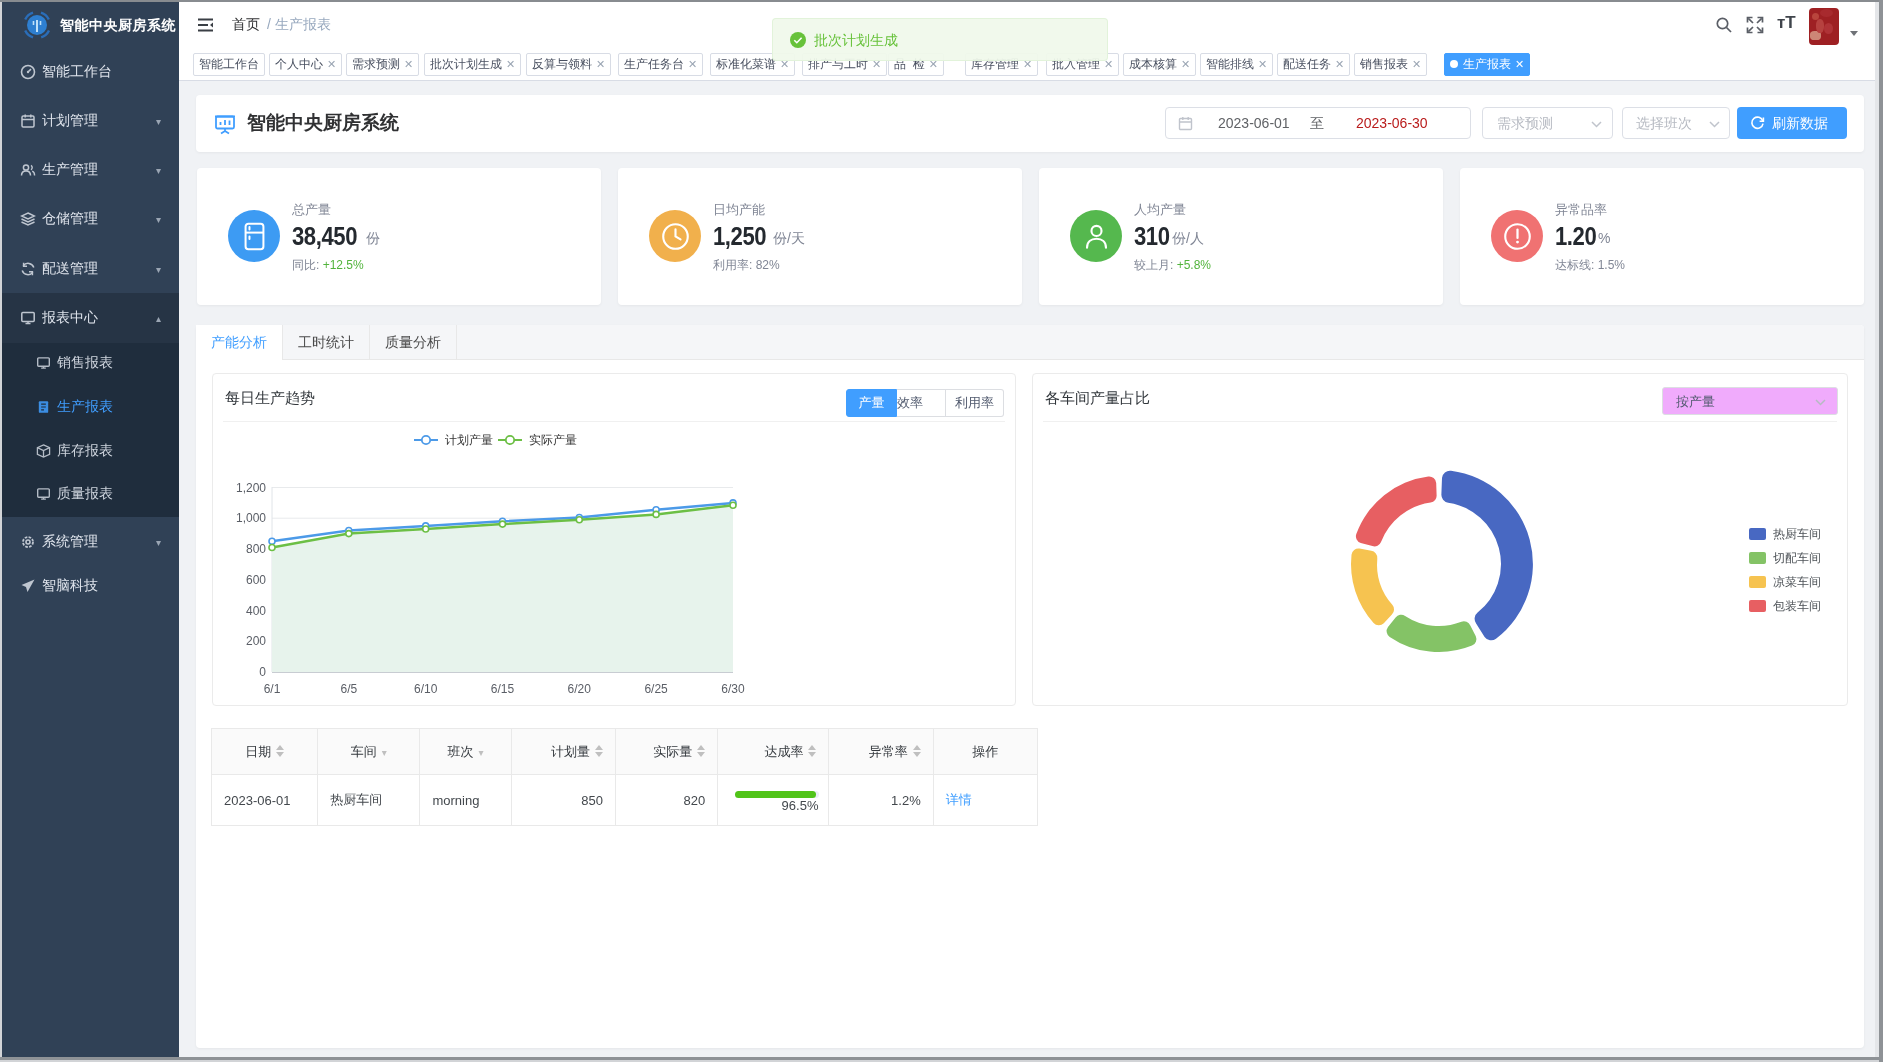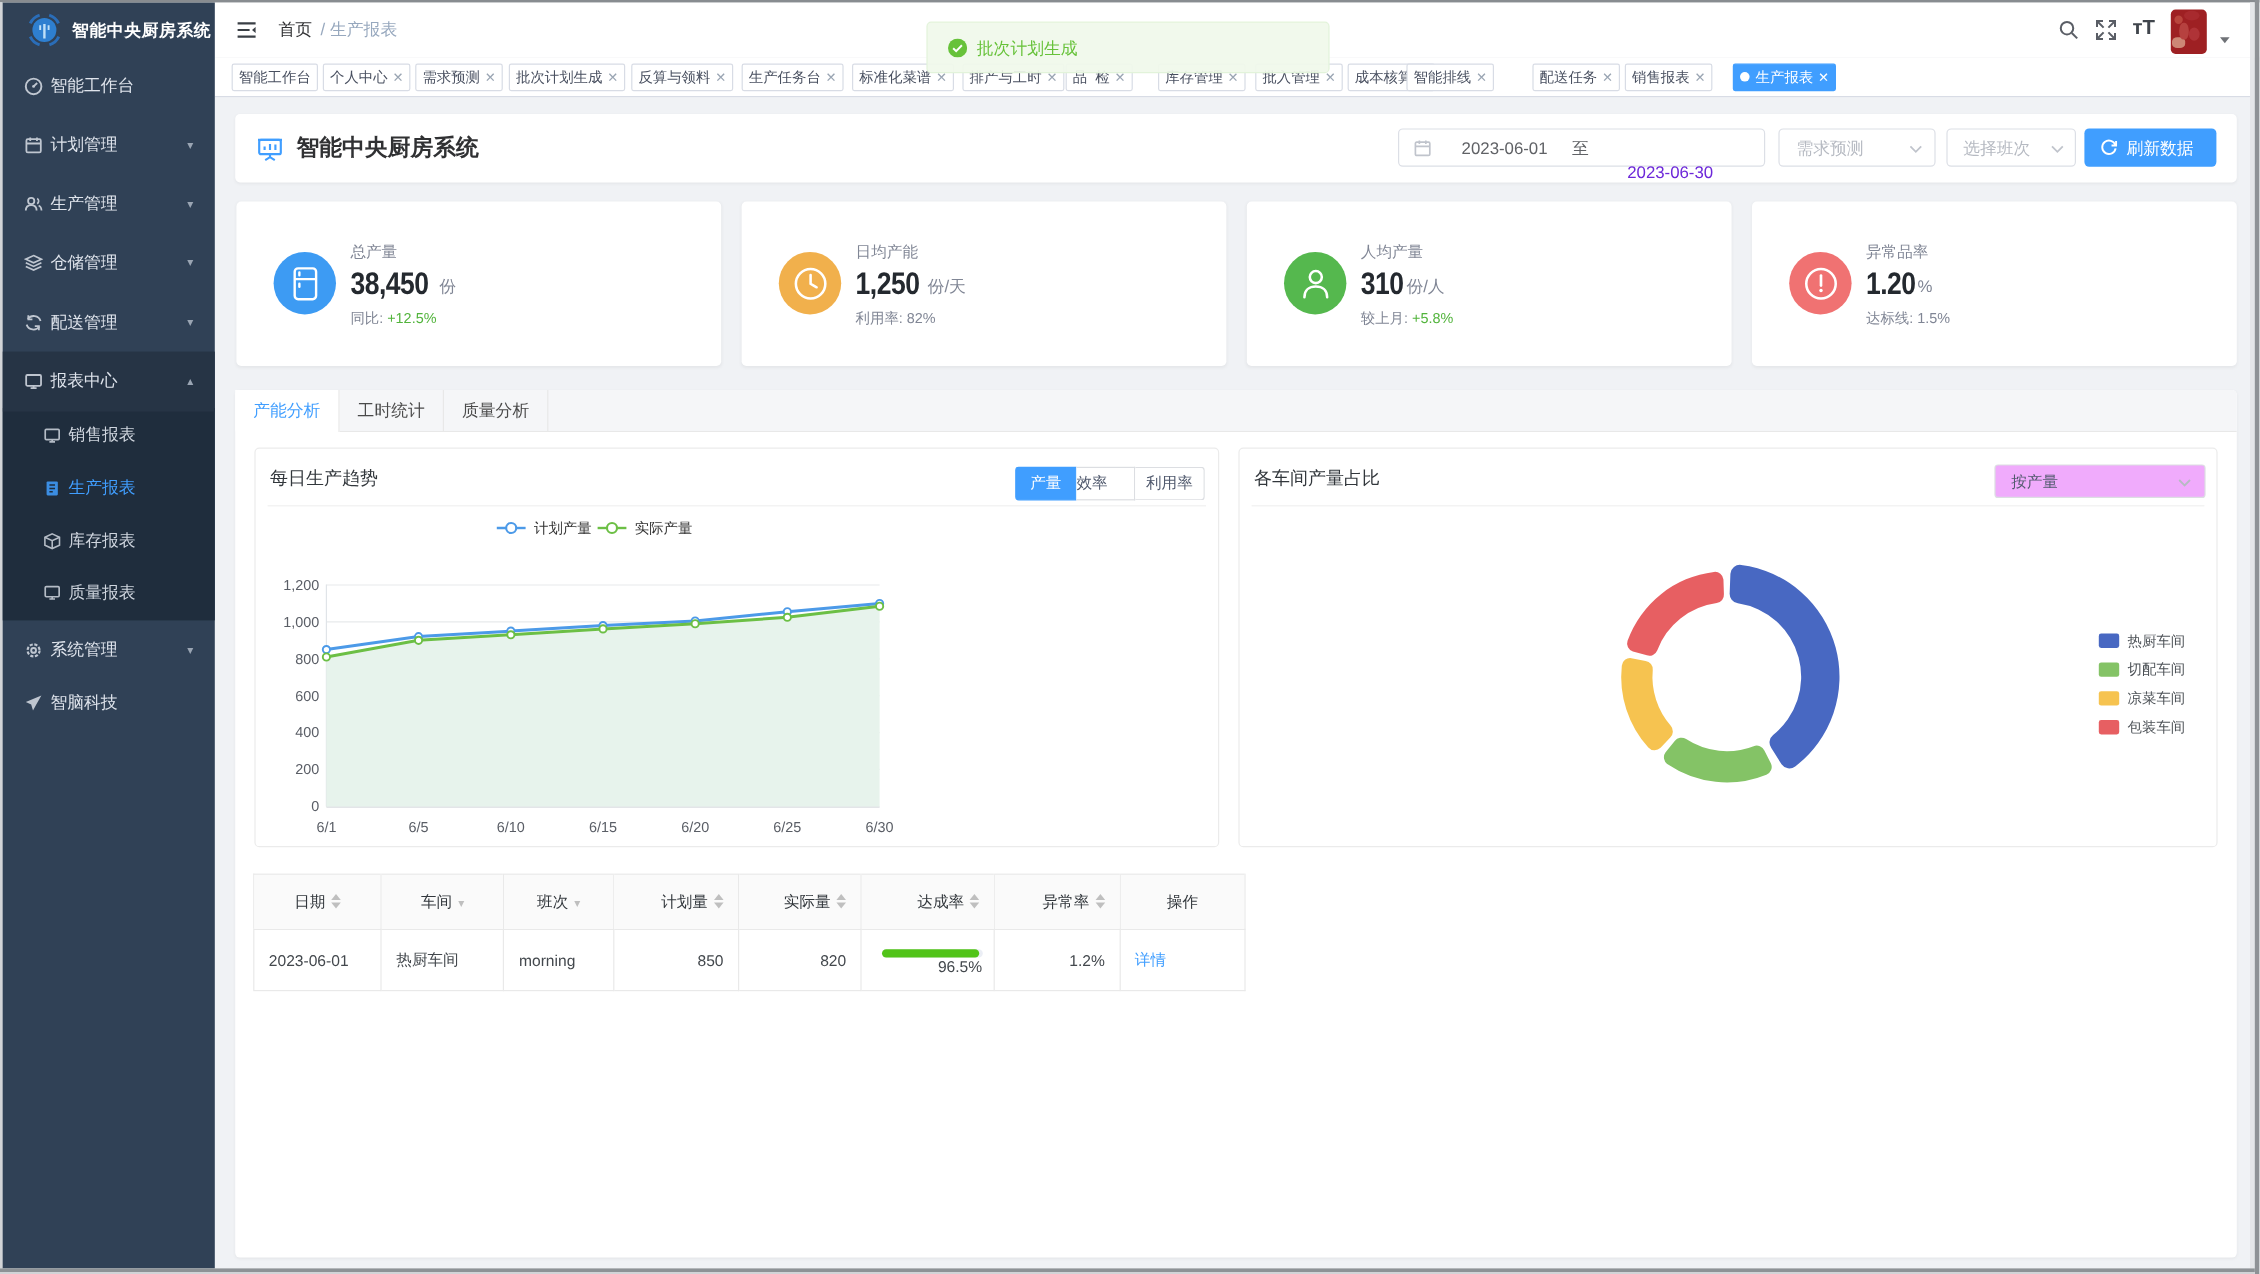--- a/index.html
+++ b/index.html
@@ -102,21 +102,21 @@
 <span class="tag" style="left:346px;">需求预测<span class="x">✕</span></span>
 <span class="tag" style="left:424px;">批次计划生成<span class="x">✕</span></span>
 <span class="tag" style="left:526px;">反算与领料<span class="x">✕</span></span>
 <span class="tag" style="left:618px;">生产任务台<span class="x">✕</span></span>
 <span class="tag" style="left:710px;">标准化菜谱<span class="x">✕</span></span>
 <span class="tag" style="left:802px;">排产与工时<span class="x">✕</span></span>
 <span class="tag" style="left:888px;">品&nbsp;&nbsp;检<span class="x">✕</span></span>
 <span class="tag" style="left:965px;">库存管理<span class="x">✕</span></span>
 <span class="tag" style="left:1046px;">批入管理<span class="x">✕</span></span>
 <span class="tag" style="left:1123px;">成本核算<span class="x">✕</span></span>
-<span class="tag" style="left:1172px;">智能排线<span class="x">✕</span></span>
+<span class="tag" style="left:1200px;">智能排线<span class="x">✕</span></span>
 <span class="tag" style="left:1277px;">配送任务<span class="x">✕</span></span>
 <span class="tag" style="left:1354px;">销售报表<span class="x">✕</span></span>
 <span class="tag active" style="left:1444px;"><span class="dot"></span>生产报表<span class="x">✕</span></span>
 <div class="abs" id="sidebar"></div>
 <div class="abs" id="sb-sub"></div>
 <div class="abs" id="logo">
   <svg width="30" height="30" style="position:absolute;left:20px;top:8px;" viewBox="0 0 30 30">
     <circle cx="15" cy="15" r="13" fill="none"></circle>
     <circle cx="15" cy="15" r="10" fill="#2e7fd0"></circle>
     <path d="M3.2 9.5 A 13 13 0 0 1 11 2.6" stroke="#2a6db8" stroke-width="2.4" fill="none"></path>
@@ -225,21 +225,21 @@
     <path d="M7.5 13 v-3 M12 13 V8 M16.5 13 v-4.5" stroke="#409eff" stroke-width="1.8"></path>
   </svg>
   <span style="position:absolute;left:51px;top:15px;font-size:19px;font-weight:bold;color:#303133;">智能中央厨房系统</span>
   <div style="position:absolute;left:969px;top:12px;width:306px;height:32px;border:1px solid #dcdfe6;border-radius:4px;background:#fff;">
     <svg style="position:absolute;left:12px;top:8px;" width="15" height="15" viewBox="0 0 15 15">
         <rect x="1.5" y="2.5" width="12" height="11" rx="1" fill="none" stroke="#c0c4cc" stroke-width="1.4"></rect>
         <path d="M1.5 6 h12 M4.8 1 v3 M10.2 1 v3" stroke="#c0c4cc" stroke-width="1.4"></path>
       </svg>
     <span style="position:absolute;left:52px;top:7px;font-size:14px;color:#606266;">2023-06-01</span>
     <span style="position:absolute;left:144px;top:7px;font-size:14px;color:#606266;">至</span>
-    <span style="position:absolute;left:190px;top:7px;font-size:14px;color:#6d28d9;margin-top:20px;">2023-06-30</span>
+    <span style="position:absolute;left:190px;top:7px;font-size:14px;color:#b91c1c;">2023-06-30</span>
   </div>
   <div style="position:absolute;left:1286px;top:12px;width:131px;height:32px;border:1px solid #dcdfe6;border-radius:4px;background:#fff;">
     <span style="position:absolute;left:14px;top:7px;font-size:14px;color:#b6bac2;">需求预测</span>
     <svg style="position:absolute;right:10px;top:13px;" width="11" height="7" viewBox="0 0 11 7">
         <path d="M1 1 l4.5 4.5 L10 1" fill="none" stroke="#c0c4cc" stroke-width="1.5"></path>
       </svg>
   </div>
   <div style="position:absolute;left:1426px;top:12px;width:108px;height:32px;border:1px solid #dcdfe6;border-radius:4px;background:#fff;">
     <span style="position:absolute;left:13px;top:7px;font-size:14px;color:#b6bac2;">选择班次</span>
     <svg style="position:absolute;right:9px;top:13px;" width="11" height="7" viewBox="0 0 11 7">

